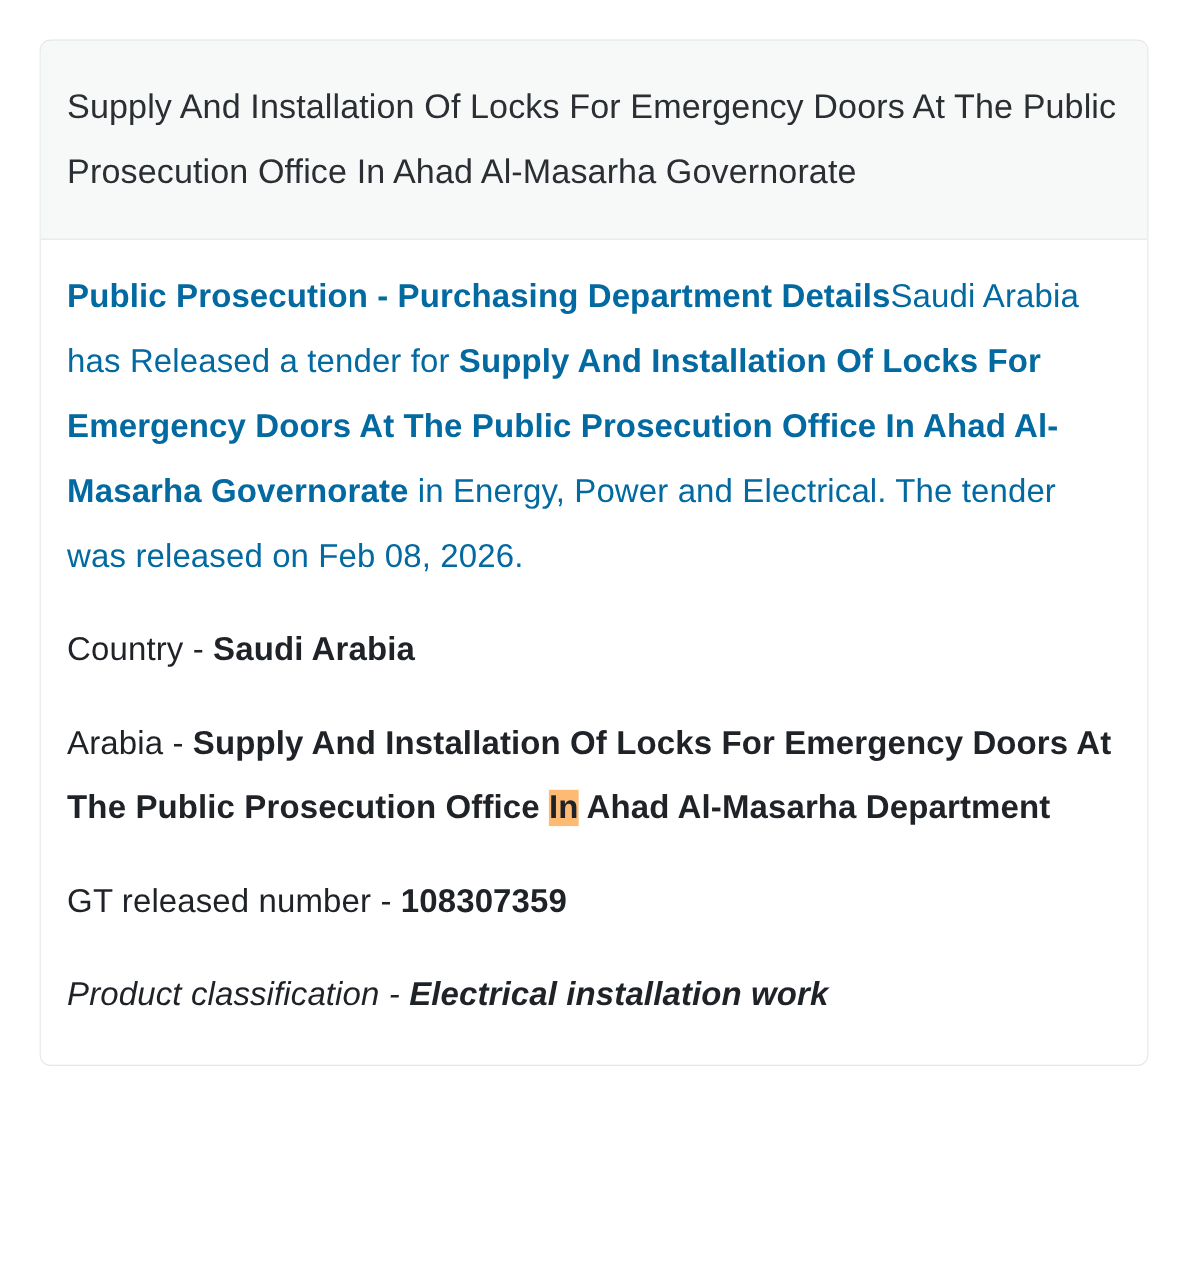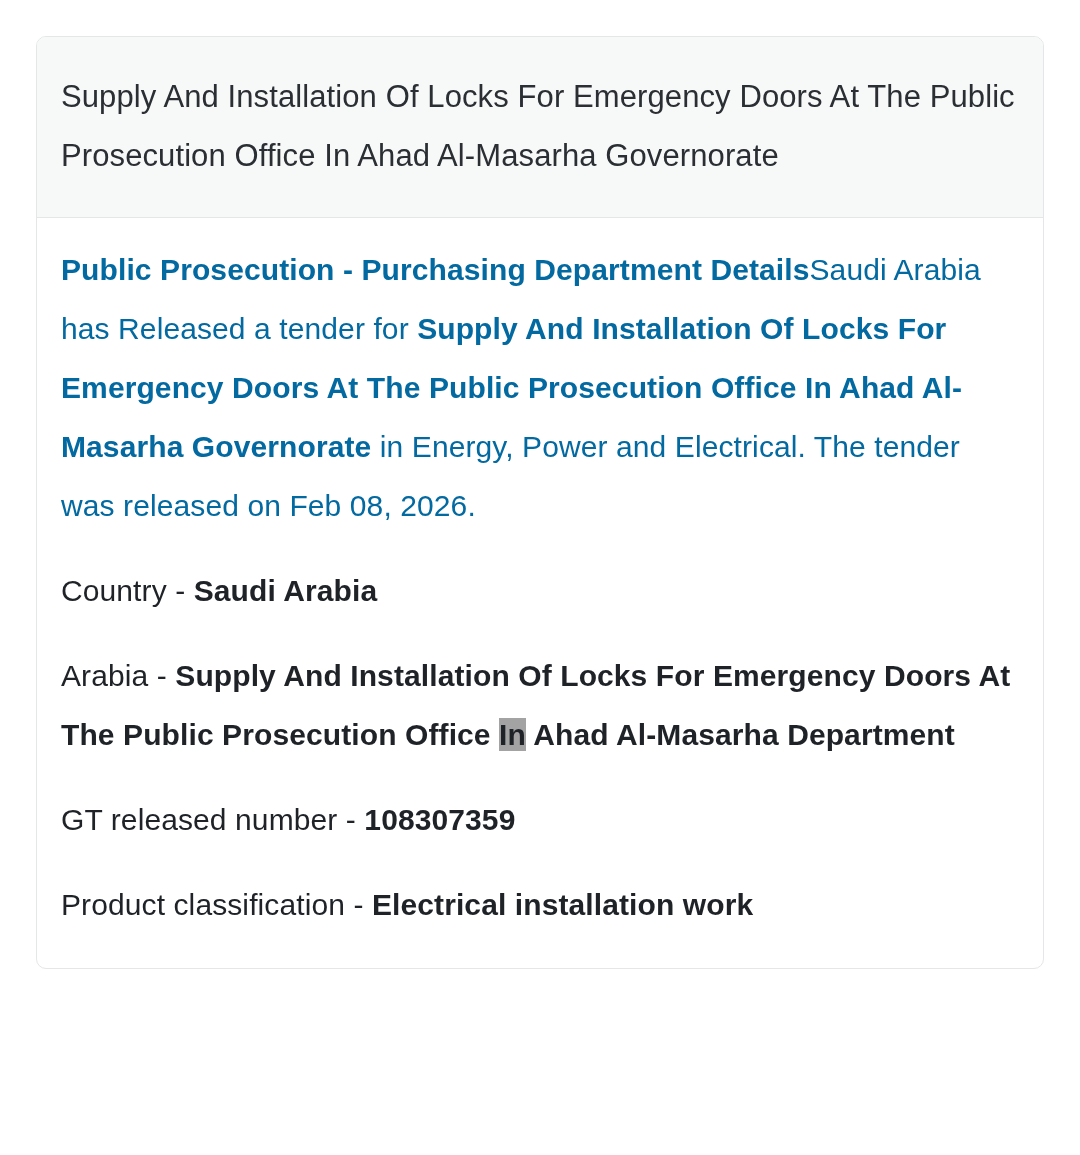--- a/index.html
+++ b/index.html
@@ -58,29 +58,30 @@
   }
   .field {
     font-size: 30px;
     line-height: 59px;
     color: #1f2328;
     margin: 0 0 26px 0;
     letter-spacing: 0.1px;
   }
   .field:last-child {
     margin-bottom: 0;
+    font-style: italic;
   }
   .field .label {
     font-weight: 400;
   }
   .field .value {
     font-weight: 700;
   }
   .hl {
-    background: #a3a3a3;
+    background: #fdba74;
   }
 </style>
 </head>
 <body>
 
 <div class="page">
   <div class="card">
 
     <div class="card-header">
       <div class="card-title">Supply And Installation Of Locks For Emergency Doors At The Public Prosecution Office In Ahad Al-Masarha Governorate</div>

